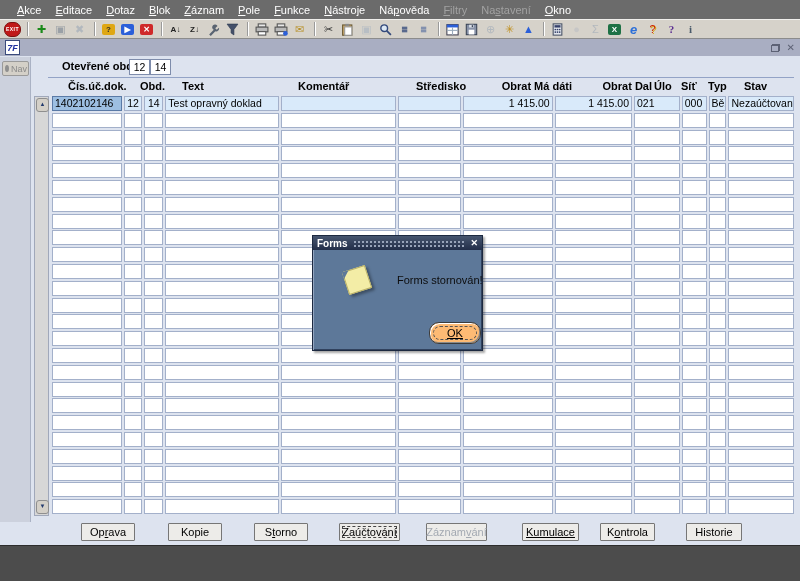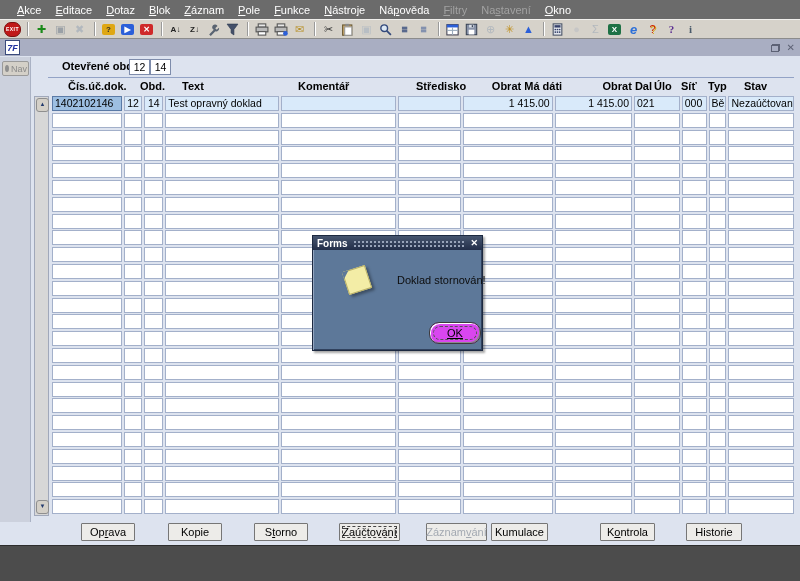--- a/index.html
+++ b/index.html
@@ -67,21 +67,21 @@
   .cell{background:#fff;border:1px solid #a3b0ca;height:15px;box-sizing:border-box;
         font-size:10.5px;line-height:13px;padding:0 2px;white-space:nowrap;overflow:hidden}
   .num{text-align:right}
   .ctr{text-align:center}
   .hl{background:#d9eafa}
   .sel{background:#9dbfe2;border-color:#5a7aa6}
   .c0{width:70px}.c1{width:19px}.c2{width:19px}.c3{width:114px}.c4{width:116px}
   .c5{width:64px}.c6{width:90px}.c7{width:78px}.c8{width:46px}.c9{width:25px}
   .c10{width:18px}.c11{width:66px}
   .h0{width:70px}.h1{width:40px}.h2{width:114px}.h3{width:116px}.h4{width:64px}
-  .h5{width:90px;text-align:center}.h6{width:78px;text-align:right}.h7{width:25px}
+  .h5{width:90px;text-align:right}.h6{width:78px;text-align:right}.h7{width:25px}
   .h8{width:25px}.h9{width:34px}.h10{width:66px}
 
   
   .rec-scroll{position:absolute;left:34px;top:96px;width:15px;height:420px;background:#d7d7d7;
               border:1px solid #a0a8ba;box-sizing:border-box}
   .rs-btn{position:absolute;left:1px;width:11px;height:12px;background:#d4d0c8;
           border:1px solid #8f8f8f;border-radius:3px;font-size:6px;line-height:11px;
           text-align:center;color:#223a6e}
   .rs-up{top:1px}
   .rs-down{bottom:1px}
@@ -103,21 +103,21 @@
                background-image:radial-gradient(#98a4ba 28%,transparent 32%);
                background-size:4px 4px;background-position:0 1px}
   .dlg-close{color:#fff;font-size:9px;cursor:default}
   .note{position:absolute;left:32px;top:32px;width:22px;height:22px;background:#f3eda6;
         border:1px solid #b9b068;transform:rotate(-18deg);
         box-shadow:2px 3px 3px rgba(0,0,0,.35)}
   .note::before{content:"";position:absolute;left:-1px;top:-1px;width:0;height:0;
         border-top:7px solid #5d7899;border-right:7px solid transparent}
   .dlg-msg{position:absolute;left:84px;top:38px;font-size:11px;color:#0d0d0d;white-space:nowrap}
   .ok-btn{position:absolute;left:116px;top:86px;width:50px;height:20px;border-radius:10px;
-          background:#d946ef;border:1px solid #3c3c3c;font-size:11px;color:#000;
+          background:#fdba74;border:1px solid #3c3c3c;font-size:11px;color:#000;
           display:flex;align-items:center;justify-content:center;
           box-shadow:inset 1px 1px 0 #ffffff,inset -1px -1px 0 #8a8a8a}
   .ok-btn::after{content:"";position:absolute;left:3px;right:3px;top:3px;bottom:3px;
           border:1px dashed #555;border-radius:7px}
   .ok-btn span{text-decoration:underline}
 
   
   .statusbar{position:absolute;left:0;top:545px;width:800px;height:36px;background:#4c4c4c;
              border-top:1px solid #2d2d2d;box-sizing:border-box}
   .sb-line1{position:absolute;left:22px;top:1px;width:772px;height:15px;
@@ -701,40 +701,40 @@
       <span>orno</span>
     </div>
     <div class="btn focused" style="left: 339px; width: 61px;">
       <span>Zaúčtování</span>
     </div>
     <div class="btn disabled" style="left: 426px; width: 61px;">
       <span>Záznam</span>
       <span class="mn">v</span>
       <span>ání</span>
     </div>
-    <div class="btn" style="left: 491px; width: 57px;">
+    <div class="btn" style="left: 522px; width: 57px; text-decoration: underline;">
       <span>Kumulace</span>
     </div>
     <div class="btn" style="left: 600px; width: 55px;">
       <span>K</span>
       <span class="mn">o</span>
       <span>ntrola</span>
     </div>
     <div class="btn" style="left: 686px; width: 56px;">
       <span>Historie</span>
     </div>
   </div>
 
 <div class="dialog">
   <div class="dlg-title">
     <span>Forms</span>
     <span class="dlg-pattern"></span>
     <span class="dlg-close">✕</span>
   </div>
   <div class="note"></div>
-  <div class="dlg-msg">Doklad stornován!</div>
+  <div class="dlg-msg">Forms stornován!</div>
   <div class="ok-btn">
     <span>OK</span>
   </div>
 </div>
 
 <div class="statusbar">
 </div>
 
 </body></html>

